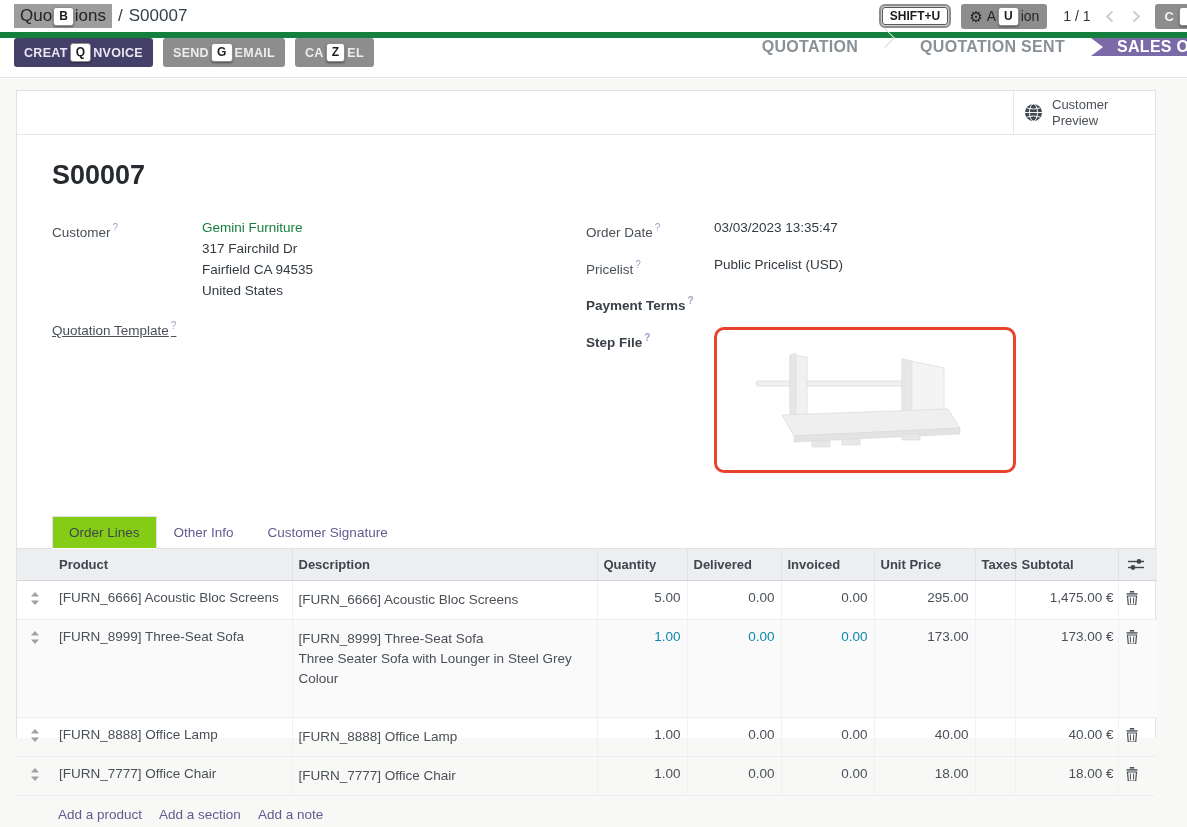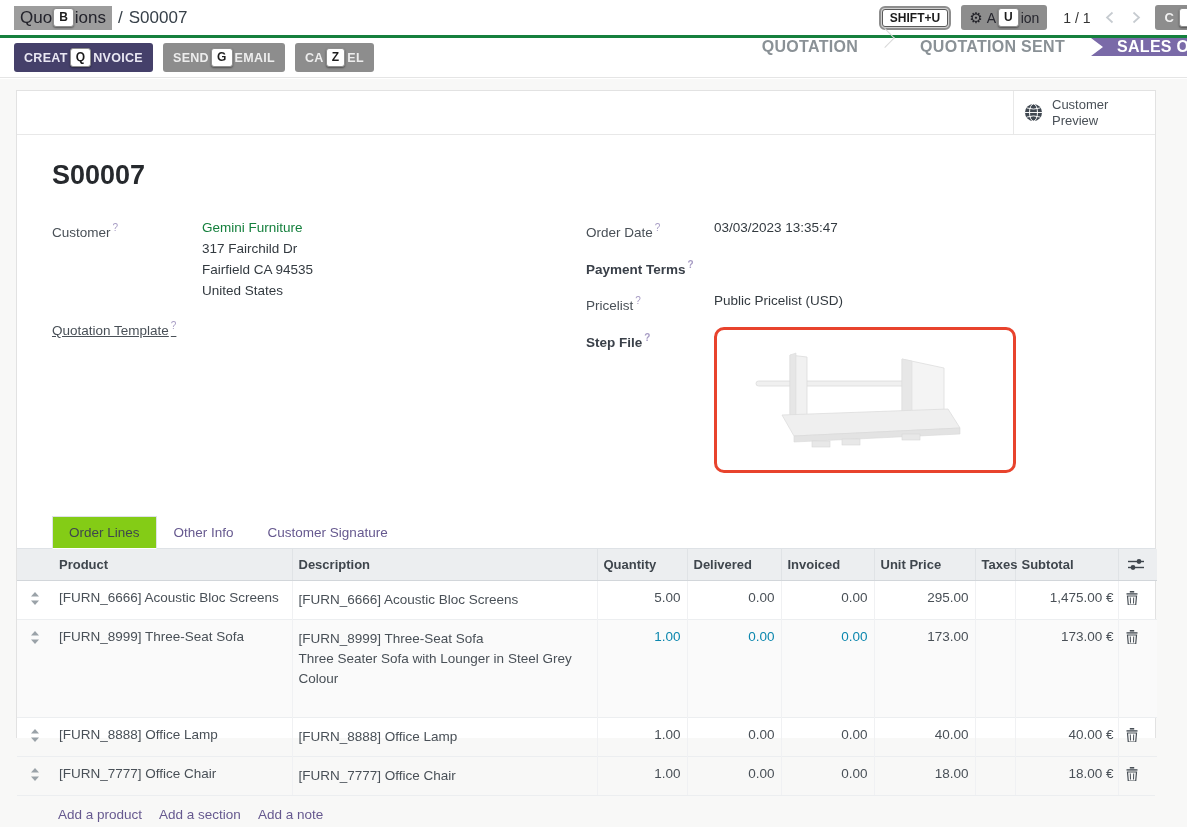--- a/index.html
+++ b/index.html
@@ -6,40 +6,40 @@
   html,body { width:1187px; height:827px; overflow:hidden; }
   body { font-family:"Liberation Sans", sans-serif; color:#495057; background:#fff; position:relative; font-size:13.5px; }
 
   
   .khint { display:inline-block; background:#fff; border:1px solid #8f8f8f; border-radius:3px;
            padding:0 5px; font-size:12px; line-height:17px; font-weight:700; color:#1c1c1c;
            box-shadow:0 1px 2px rgba(0,0,0,.45); vertical-align:middle; }
 
   
   .row1 { height:38px; display:flex; align-items:center; justify-content:space-between;
-          padding:0 14px; border-bottom:3px solid #15803d; }
+          padding:0 14px; border-bottom:6px solid #15803d; }
   .breadcrumb { font-size:17px; color:#374049; display:flex; align-items:center; gap:6px; }
   .bc-chip { background:#9d9d9d; color:#23232b; padding:2px 6px; display:inline-flex; align-items:center; gap:1px; }
   .row1-right { display:flex; align-items:center; gap:10px; }
   .shift-wrap { border:2px solid #8e8e8e; border-radius:6px; padding:1px; background:#cfcfcf; }
   .shift-box { display:inline-block; background:#fff; border:1px solid #5a5a5a; border-radius:3px;
                padding:1px 7px; font-size:12px; font-weight:700; color:#1c1c1c; }
   .action-chip { background:#8d8d8d; border-radius:3px; padding:3px 8px; display:flex; align-items:center;
                  gap:2px; color:#26262e; font-size:14px; }
   .gear { font-size:15px; color:#1f1f26; line-height:1; margin-right:2px; }
   .pager { font-size:14px; color:#333; margin-left:6px; }
   .pg-arrow { display:inline-flex; align-items:center; padding:0 4px; }
   .edge-btn { background:#8d8d8d; border-radius:3px; padding:3px 4px 3px 10px; display:flex; align-items:center;
               gap:5px; color:#f2f2f2; font-weight:700; font-size:13px; margin-right:-26px; }
   .khint-cut { width:16px; overflow:hidden; padding:0 3px; }
 
   
   .row2 { height:40px; display:flex; align-items:stretch; justify-content:space-between;
           padding-left:14px; border-bottom:1px solid #e5e5e5; }
-  .btn-group { display:flex; align-items:center; gap:10px; }
+  .btn-group { display:flex; align-items:flex-start; gap:10px; }
   .btn { display:inline-flex; align-items:center; gap:2px; font-size:12.5px; font-weight:700;
          letter-spacing:.3px; padding:5px 10px; border-radius:3px; cursor:pointer; border:none; }
   .btn-primary { background:#45406a; color:#e9e7f3; }
   .btn-gray { background:#8d8d8d; color:#ededed; }
   .statusbar { display:flex; align-items:flex-start; color:#8a9196; font-size:16px; font-weight:600;
                letter-spacing:.3px; }
   .step { display:flex; align-items:center; padding:0 16px; white-space:nowrap; }
   .sep { width:30px; position:relative; }
   .sep::before { content:''; position:absolute; top:50%; left:4px; width:13px; height:13px;
                  border-top:1px solid #d8d8d8; border-right:1px solid #d8d8d8;
@@ -203,26 +203,26 @@
             <span class="fvalue"></span>
           </div>
         </div>
 
         <div class="fcol fcol-right">
           <div class="frow">
             <span class="flabel"><span>Order Date</span><sup class="fhelp">?</sup></span>
             <span class="fvalue">03/03/2023 13:35:47</span>
           </div>
           <div class="frow">
+            <span class="flabel"><span>Pricelist</span><sup class="fhelp">?</sup></span>
+            <span class="fvalue">Public Pricelist (USD)</span>
+          </div>
+          <div class="frow">
             <span class="flabel bold"><span>Payment Terms</span><sup class="fhelp">?</sup></span>
             <span class="fvalue"></span>
-          </div>
-          <div class="frow">
-            <span class="flabel"><span>Pricelist</span><sup class="fhelp">?</sup></span>
-            <span class="fvalue">Public Pricelist (USD)</span>
           </div>
           <div class="frow" style="margin-top:3px;">
             <span class="flabel bold"><span>Step File</span><sup class="fhelp">?</sup></span>
             <span class="stepfile-box">
               <svg width="230" height="118" viewBox="0 0 230 118">
                 <rect x="6" y="40" width="164" height="5" rx="2.5" fill="#f0f0f0" stroke="#dadada" stroke-width="0.8"></rect>
                 <polygon points="40,14 57,16 57,80 40,84" fill="#f1f1f1" stroke="#dcdcdc" stroke-width="0.8"></polygon>
                 <polygon points="40,14 46,12 46,82 40,84" fill="#e6e6e6" stroke="#dcdcdc" stroke-width="0.6"></polygon>
                 <polygon points="152,18 194,27 194,77 152,70" fill="#f4f4f4" stroke="#dddddd" stroke-width="0.8"></polygon>
                 <polygon points="152,18 162,20 162,72 152,70" fill="#e7e7e7" stroke="#dddddd" stroke-width="0.6"></polygon>

